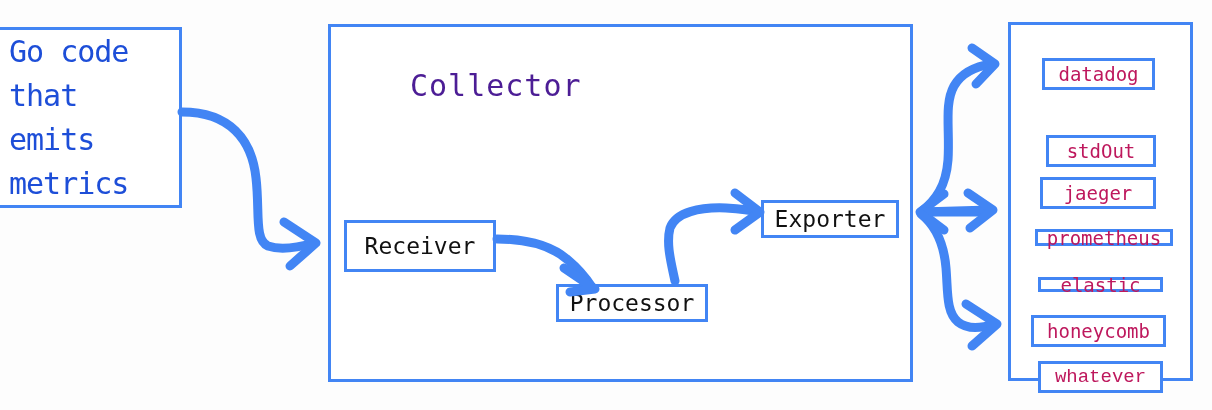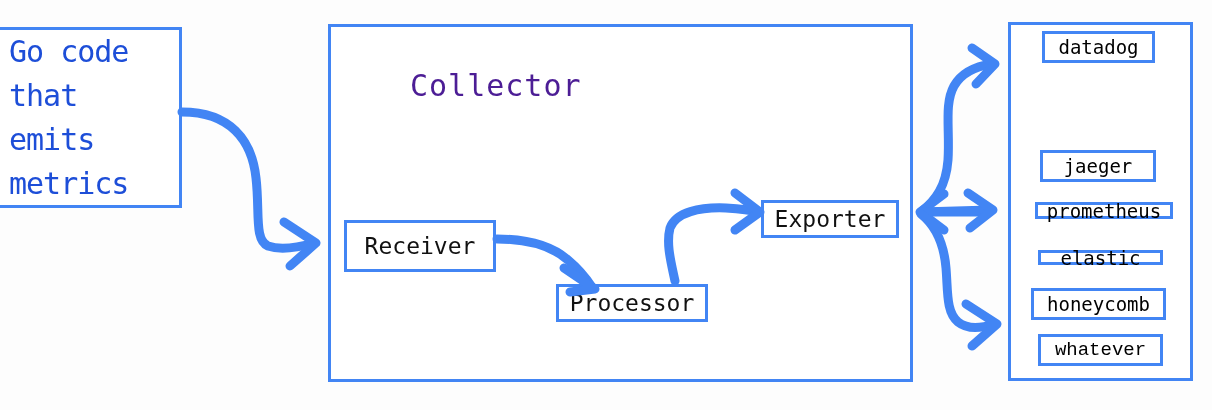--- a/index.html
+++ b/index.html
@@ -34,23 +34,24 @@
   }
   .sink-box {
     position: absolute;
     box-sizing: border-box;
     background: #ffffff;
     border: 3px solid #4285f4;
     display: flex;
     align-items: center;
     justify-content: center;
     font-size: 19px;
-    color: #000000;
+    color: #be185d;
     letter-spacing: 0px;
     white-space: nowrap;
+    margin-top: 27px;
   }
   #source-box {
     left: -4px;
     top: 27px;
     width: 186px;
     height: 181px;
     border: 3px solid #4285f4;
     background: #ffffff;
     position: absolute;
     box-sizing: border-box;
@@ -126,20 +127,21 @@
   <div id="collector-box" class="container-box"></div>
   <div id="collector-title">Collector</div>
 
   <div id="receiver-box" class="box">Receiver</div>
   <div id="processor-box" class="box">Processor</div>
   <div id="exporter-box" class="box">Exporter</div>
 
   <div id="sinks-container" class="container-box"></div>
 
   <div class="sink-box" style="left:1042px; top:31px;  width:113px; height:32px;">datadog</div>
+  <div class="sink-box" style="left:1046px; top:108px; width:110px; height:32px;">stdOut</div>
   <div class="sink-box" style="left:1040px; top:150px; width:116px; height:32px;">jaeger</div>
   <div class="sink-box" style="left:1035px; top:202px; width:138px; height:17px;">prometheus</div>
   <div class="sink-box" style="left:1038px; top:250px; width:125px; height:15px;">elastic</div>
   <div class="sink-box" style="left:1031px; top:288px; width:135px; height:32px;">honeycomb</div>
   <div class="sink-box" style="left:1038px; top:334px; width:125px; height:32px;font-family:Liberation Mono, monospace;">whatever</div>
 
   <svg class="arrows" viewBox="0 0 1212 410" xmlns="http://www.w3.org/2000/svg">
 
     <g>
       <path class="arrow-stroke" d="M 182 112 C 230 112, 252 140, 256 178 C 260 212, 254 240, 268 246 C 282 251, 300 247, 314 243"></path>

